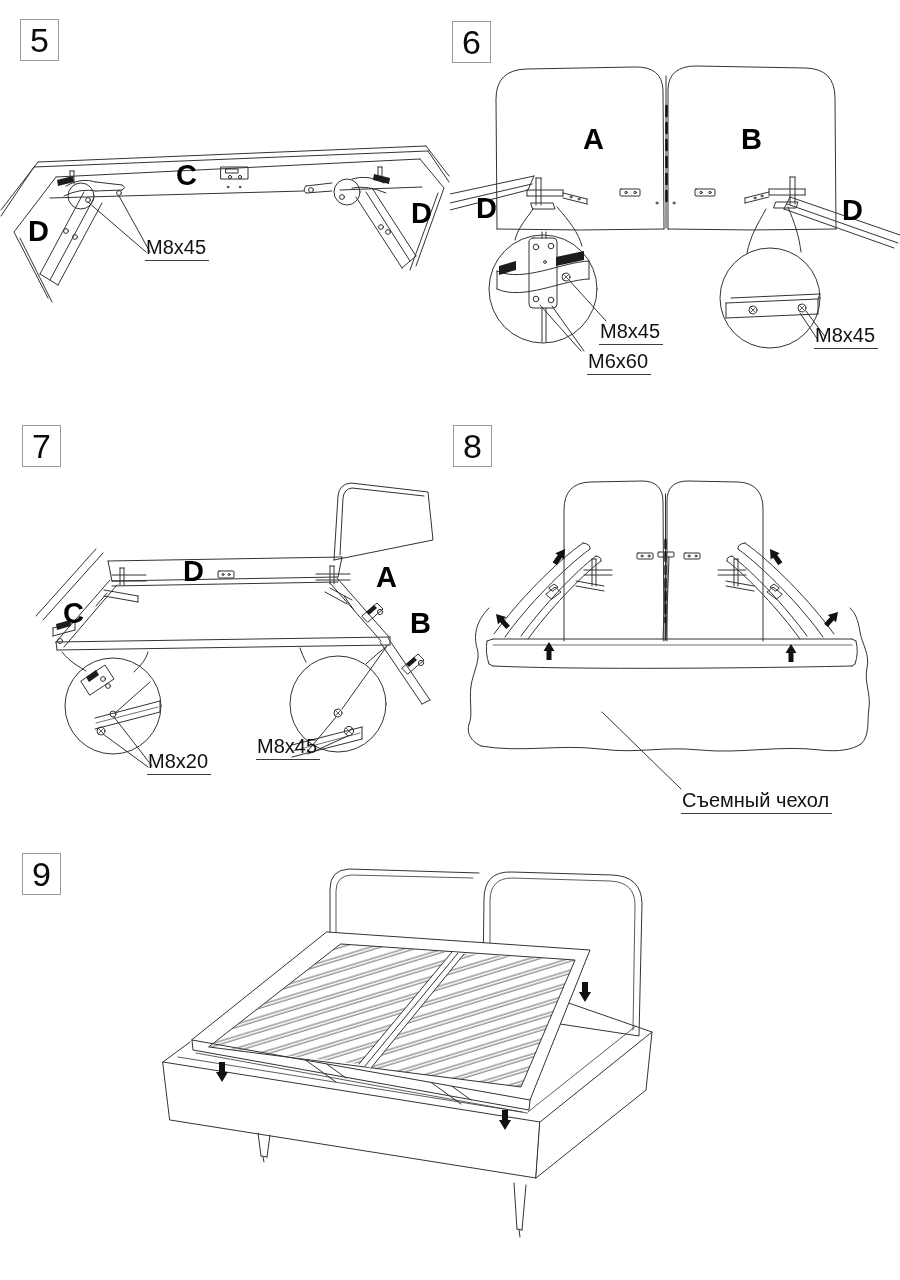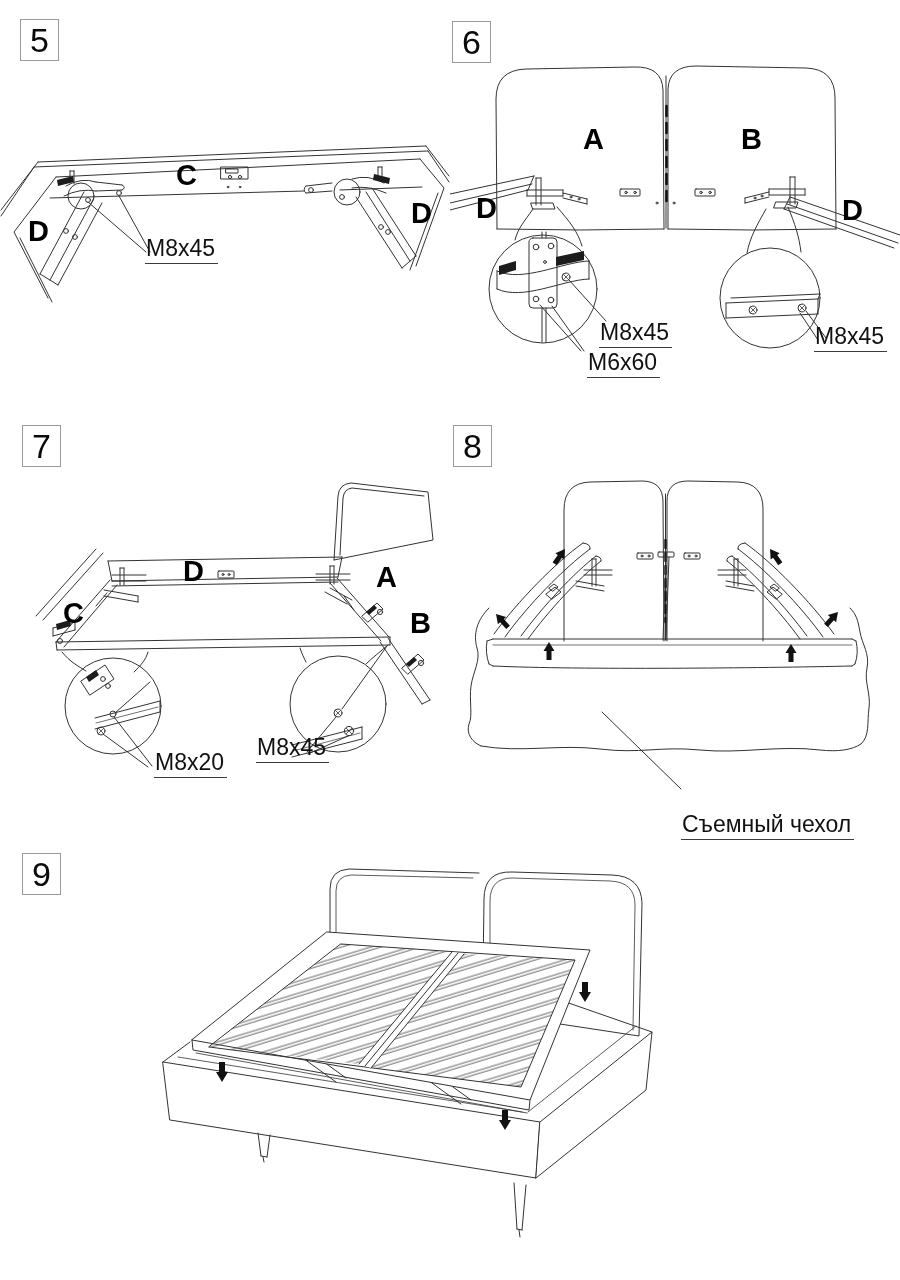--- a/index.html
+++ b/index.html
@@ -9,21 +9,21 @@
   }
   .stepbox{
     position:absolute;width:37px;height:40px;border:1.5px solid #9a9a9a;
     background:#fff;display:flex;align-items:center;justify-content:center;
     font-size:34px;line-height:1;color:#0a0a0a;
   }
   .part-letter{
     position:absolute;font-weight:bold;font-size:29px;line-height:1;color:#000;
   }
   .hw{
-    position:absolute;font-size:23px;line-height:1.1;color:#111;
+    position:absolute;font-size:20px;line-height:1.1;color:#111;
     border-bottom:1.4px solid #3c3c3c;padding:0 3px 2px 1px;white-space:nowrap;
   }
   .art{position:absolute;}
   .art path,.art line,.art circle,.art rect,.art ellipse,.art polygon{vector-effect:none;}
 </style>
 </head>
 <body>
 
 <div class="stepbox" style="left:20px;top:19px">
   <span>5</span>
@@ -304,21 +304,21 @@
   <polygon points="366,612 374,605 377,608 369,615" fill="#1c1c1c"></polygon>
   <polygon points="406,664 414,657 417,660 409,667" fill="#1c1c1c"></polygon>
   <polygon points="56,624 70,620 71,626 57,630" fill="#1c1c1c"></polygon>
   <polygon points="86,677 96,670 99,675 89,682" fill="#1c1c1c"></polygon>
 </svg>
 
 <div class="part-letter" style="left:183px;top:557px">D</div>
 <div class="part-letter" style="left:376px;top:563px">A</div>
 <div class="part-letter" style="left:63px;top:599px">C</div>
 <div class="part-letter" style="left:410px;top:609px">B</div>
-<div class="hw" style="left:154px;top:750px">M8x20</div>
+<div class="hw" style="left:147px;top:750px">M8x20</div>
 <div class="hw" style="left:256px;top:735px">M8x45</div>
 
 <div class="stepbox" style="left:453px;top:425px">
   <span>8</span>
 </div>
 
 <svg class="art" style="left:450px;top:460px" width="450" height="350" viewBox="450 460 450 350">
   <defs>
     <path id="arr8" d="M0 0 L5.5 9 L2.5 9 L2.5 18 L-2.5 18 L-2.5 9 L-5.5 9 Z"></path>
   </defs>
@@ -388,21 +388,21 @@
   <g fill="#111">
     <use href="#arr8" transform="translate(565,549) rotate(35)"></use>
     <use href="#arr8" transform="translate(770,549) rotate(-35)"></use>
     <use href="#arr8" transform="translate(496,614) rotate(-42)"></use>
     <use href="#arr8" transform="translate(838,612) rotate(42)"></use>
     <use href="#arr8" transform="translate(549,642)"></use>
     <use href="#arr8" transform="translate(791,644)"></use>
   </g>
 </svg>
 
-<div class="hw" style="left:681px;top:812px">Съемный чехол</div>
+<div class="hw" style="left:681px;top:789px">Съемный чехол</div>
 
 <div class="stepbox" style="left:22px;top:853px">
   <span>9</span>
 </div>
 
 <svg class="art" style="left:140px;top:850px" width="545" height="430" viewBox="140 850 545 430">
   <defs>
     <path id="arr9" d="M0 0 L6 10 L3 10 L3 20 L-3 20 L-3 10 L-6 10 Z"></path>
     <pattern id="slats" width="8" height="11.5" patternUnits="userSpaceOnUse" patternTransform="rotate(-17)">
       <path d="M0 2 H8 M0 5 H8" stroke="#555" stroke-width="0.9" fill="none"></path>

